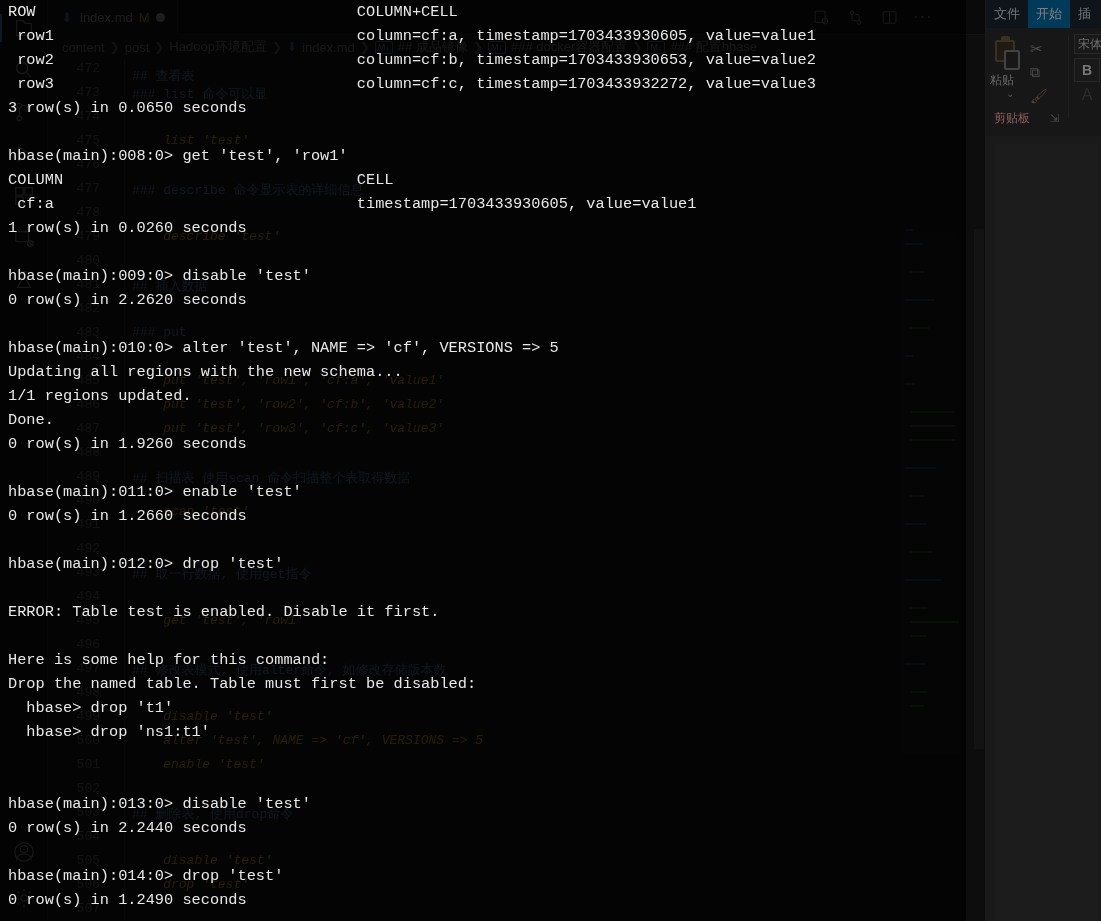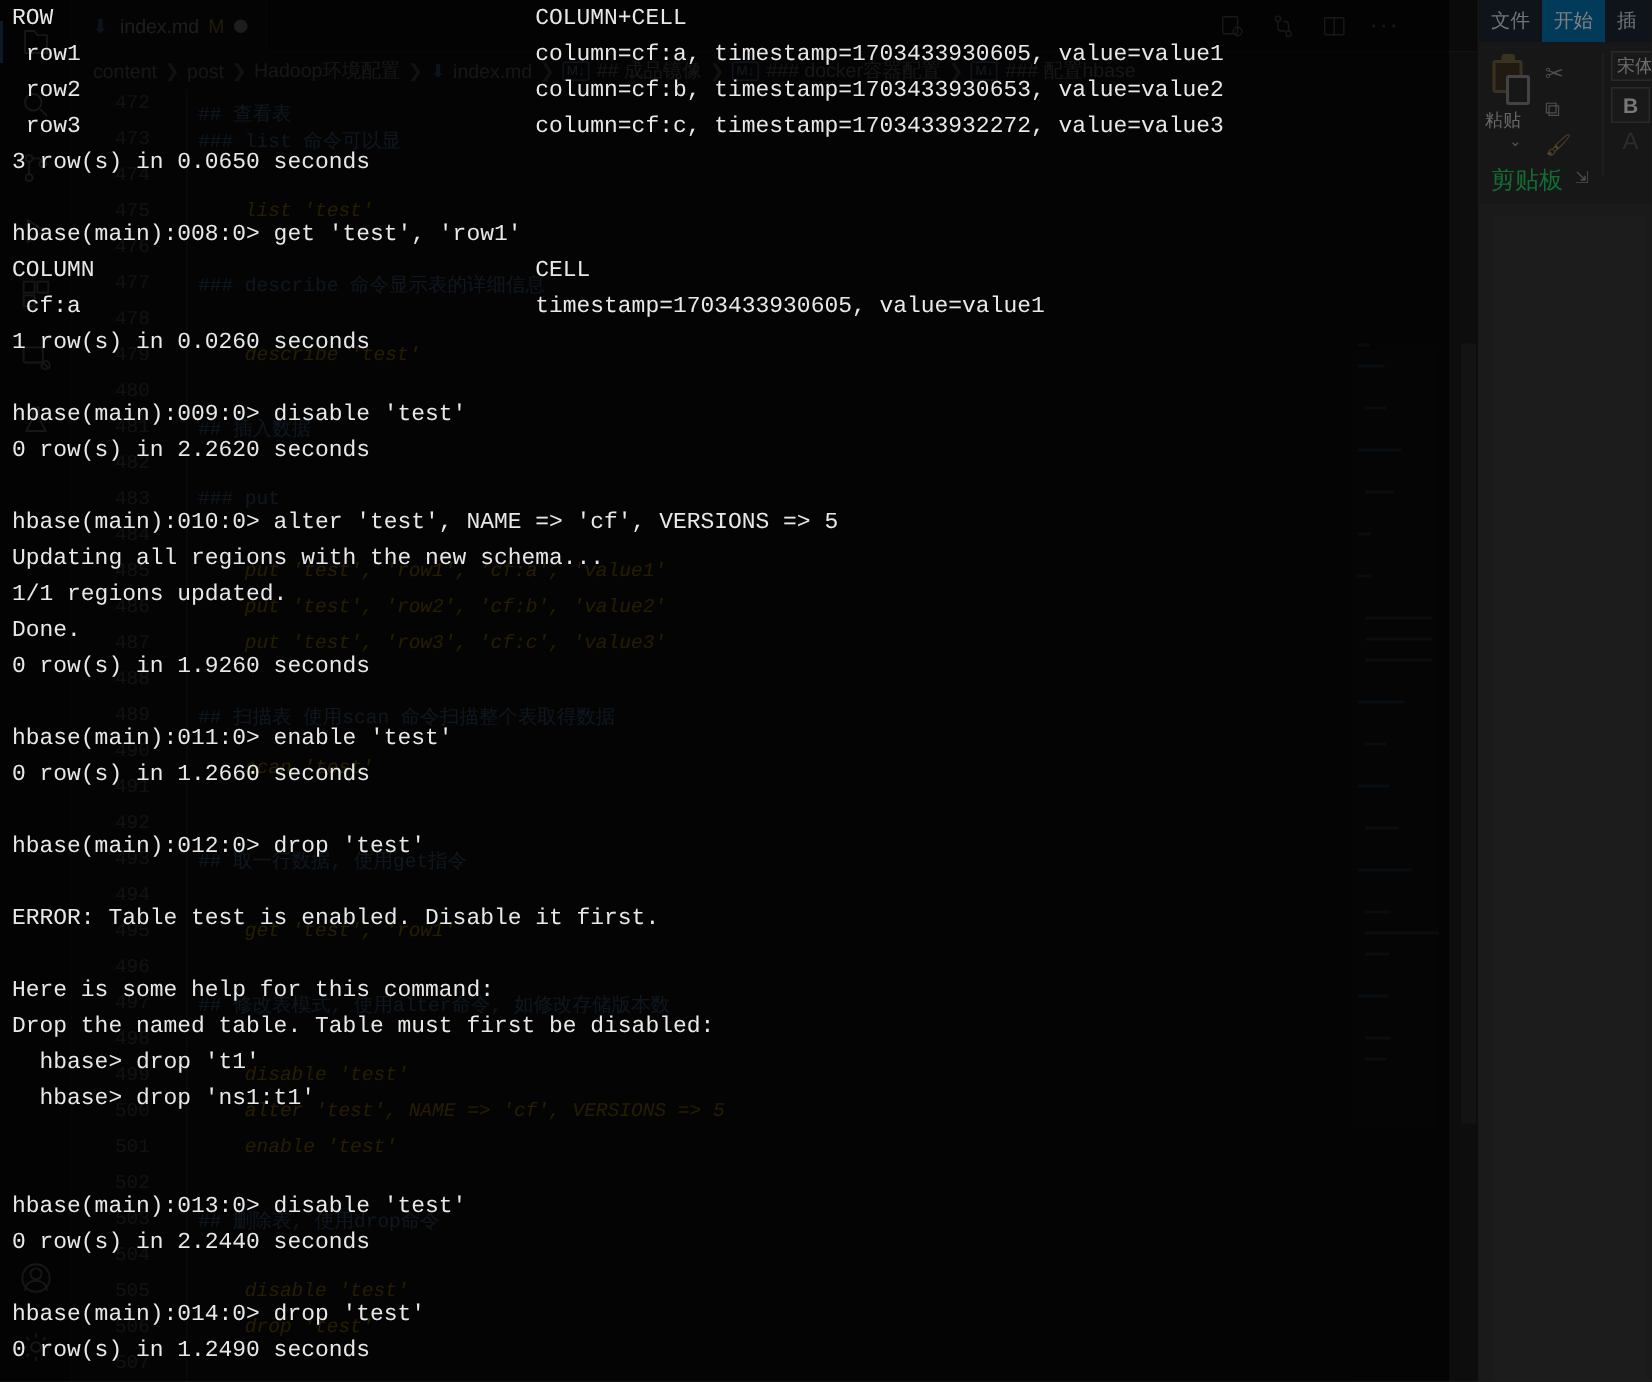--- a/index.html
+++ b/index.html
@@ -21,21 +21,21 @@
   .office-tab { font-size: 13px; color: #c8d3e0; padding: 0 8px; line-height: 28px; height: 28px; white-space: nowrap; }
   .office-tab.active { background: #0369a1; color: #e6e6e6; }
   .office-ribbon { position: absolute; left: 0; top: 28px; width: 116px; height: 108px; background: #2a2a2a; }
   .grp-clip { position: absolute; left: 2px; top: 4px; width: 76px; height: 100px; }
   .paste-ico { position: absolute; left: 4px; top: 6px; width: 28px; height: 30px; }
   .paste-ico .board { position: absolute; left: 3px; top: 2px; width: 20px; height: 22px; border: 2px solid #6a5a3a; border-radius: 2px; background: #3a3020; }
   .paste-ico .clipTop { position: absolute; left: 9px; top: -2px; width: 9px; height: 6px; background: #6a5a3a; border-radius: 2px; }
   .paste-ico .page { position: absolute; left: 12px; top: 12px; width: 16px; height: 20px; border: 2px solid #7a7a7a; border-radius: 2px; background: #2a2a2a; }
   .paste-label { position: absolute; left: 2px; top: 40px; font-size: 12px; color: #b9b9b9; }
   .paste-chev { position: absolute; left: 18px; top: 56px; font-size: 10px; color: #9a9a9a; }
-  .clip-label { position: absolute; left: 6px; top: 78px; font-size: 16px; color: #22c55e; }
+  .clip-label { position: absolute; left: 6px; top: 78px; font-size: 12px; color: #fca5a5; }
   .clip-dlg { position: absolute; left: 62px; top: 80px; font-size: 11px; color: #8c8c8c; }
   .scissor { position: absolute; left: 42px; top: 8px; font-size: 15px; color: #8c8c8c; }
   .copyico { position: absolute; left: 42px; top: 32px; font-size: 14px; color: #8c8c8c; }
   .brush { position: absolute; left: 42px; top: 56px; font-size: 14px; color: #9a8050; }
   .ribbon-sep { position: absolute; left: 82px; top: 8px; width: 1px; height: 82px; background: #3a3a3a; }
   .grp-font { position: absolute; left: 88px; top: 6px; width: 40px; }
   .font-box { width: 40px; height: 20px; border: 1px solid #4a4a4a; background: #2e2e2e; font-size: 12px; color: #c5c5c5; line-height: 18px; padding-left: 3px; white-space: nowrap; overflow: hidden; }
   .bold-box { margin-top: 4px; width: 26px; height: 24px; border: 1px solid #4a4a4a; background: #2e2e2e; font-weight: bold; font-size: 14px; color: #d8d8d8; text-align: center; line-height: 22px; }
   .a-glyph { margin-top: 4px; width: 26px; height: 22px; font-size: 16px; color: #4e4e4e; text-align: center; }
   .office-doc { position: absolute; left: 0; top: 136px; width: 116px; bottom: 0; background: #2f2f2f; }

